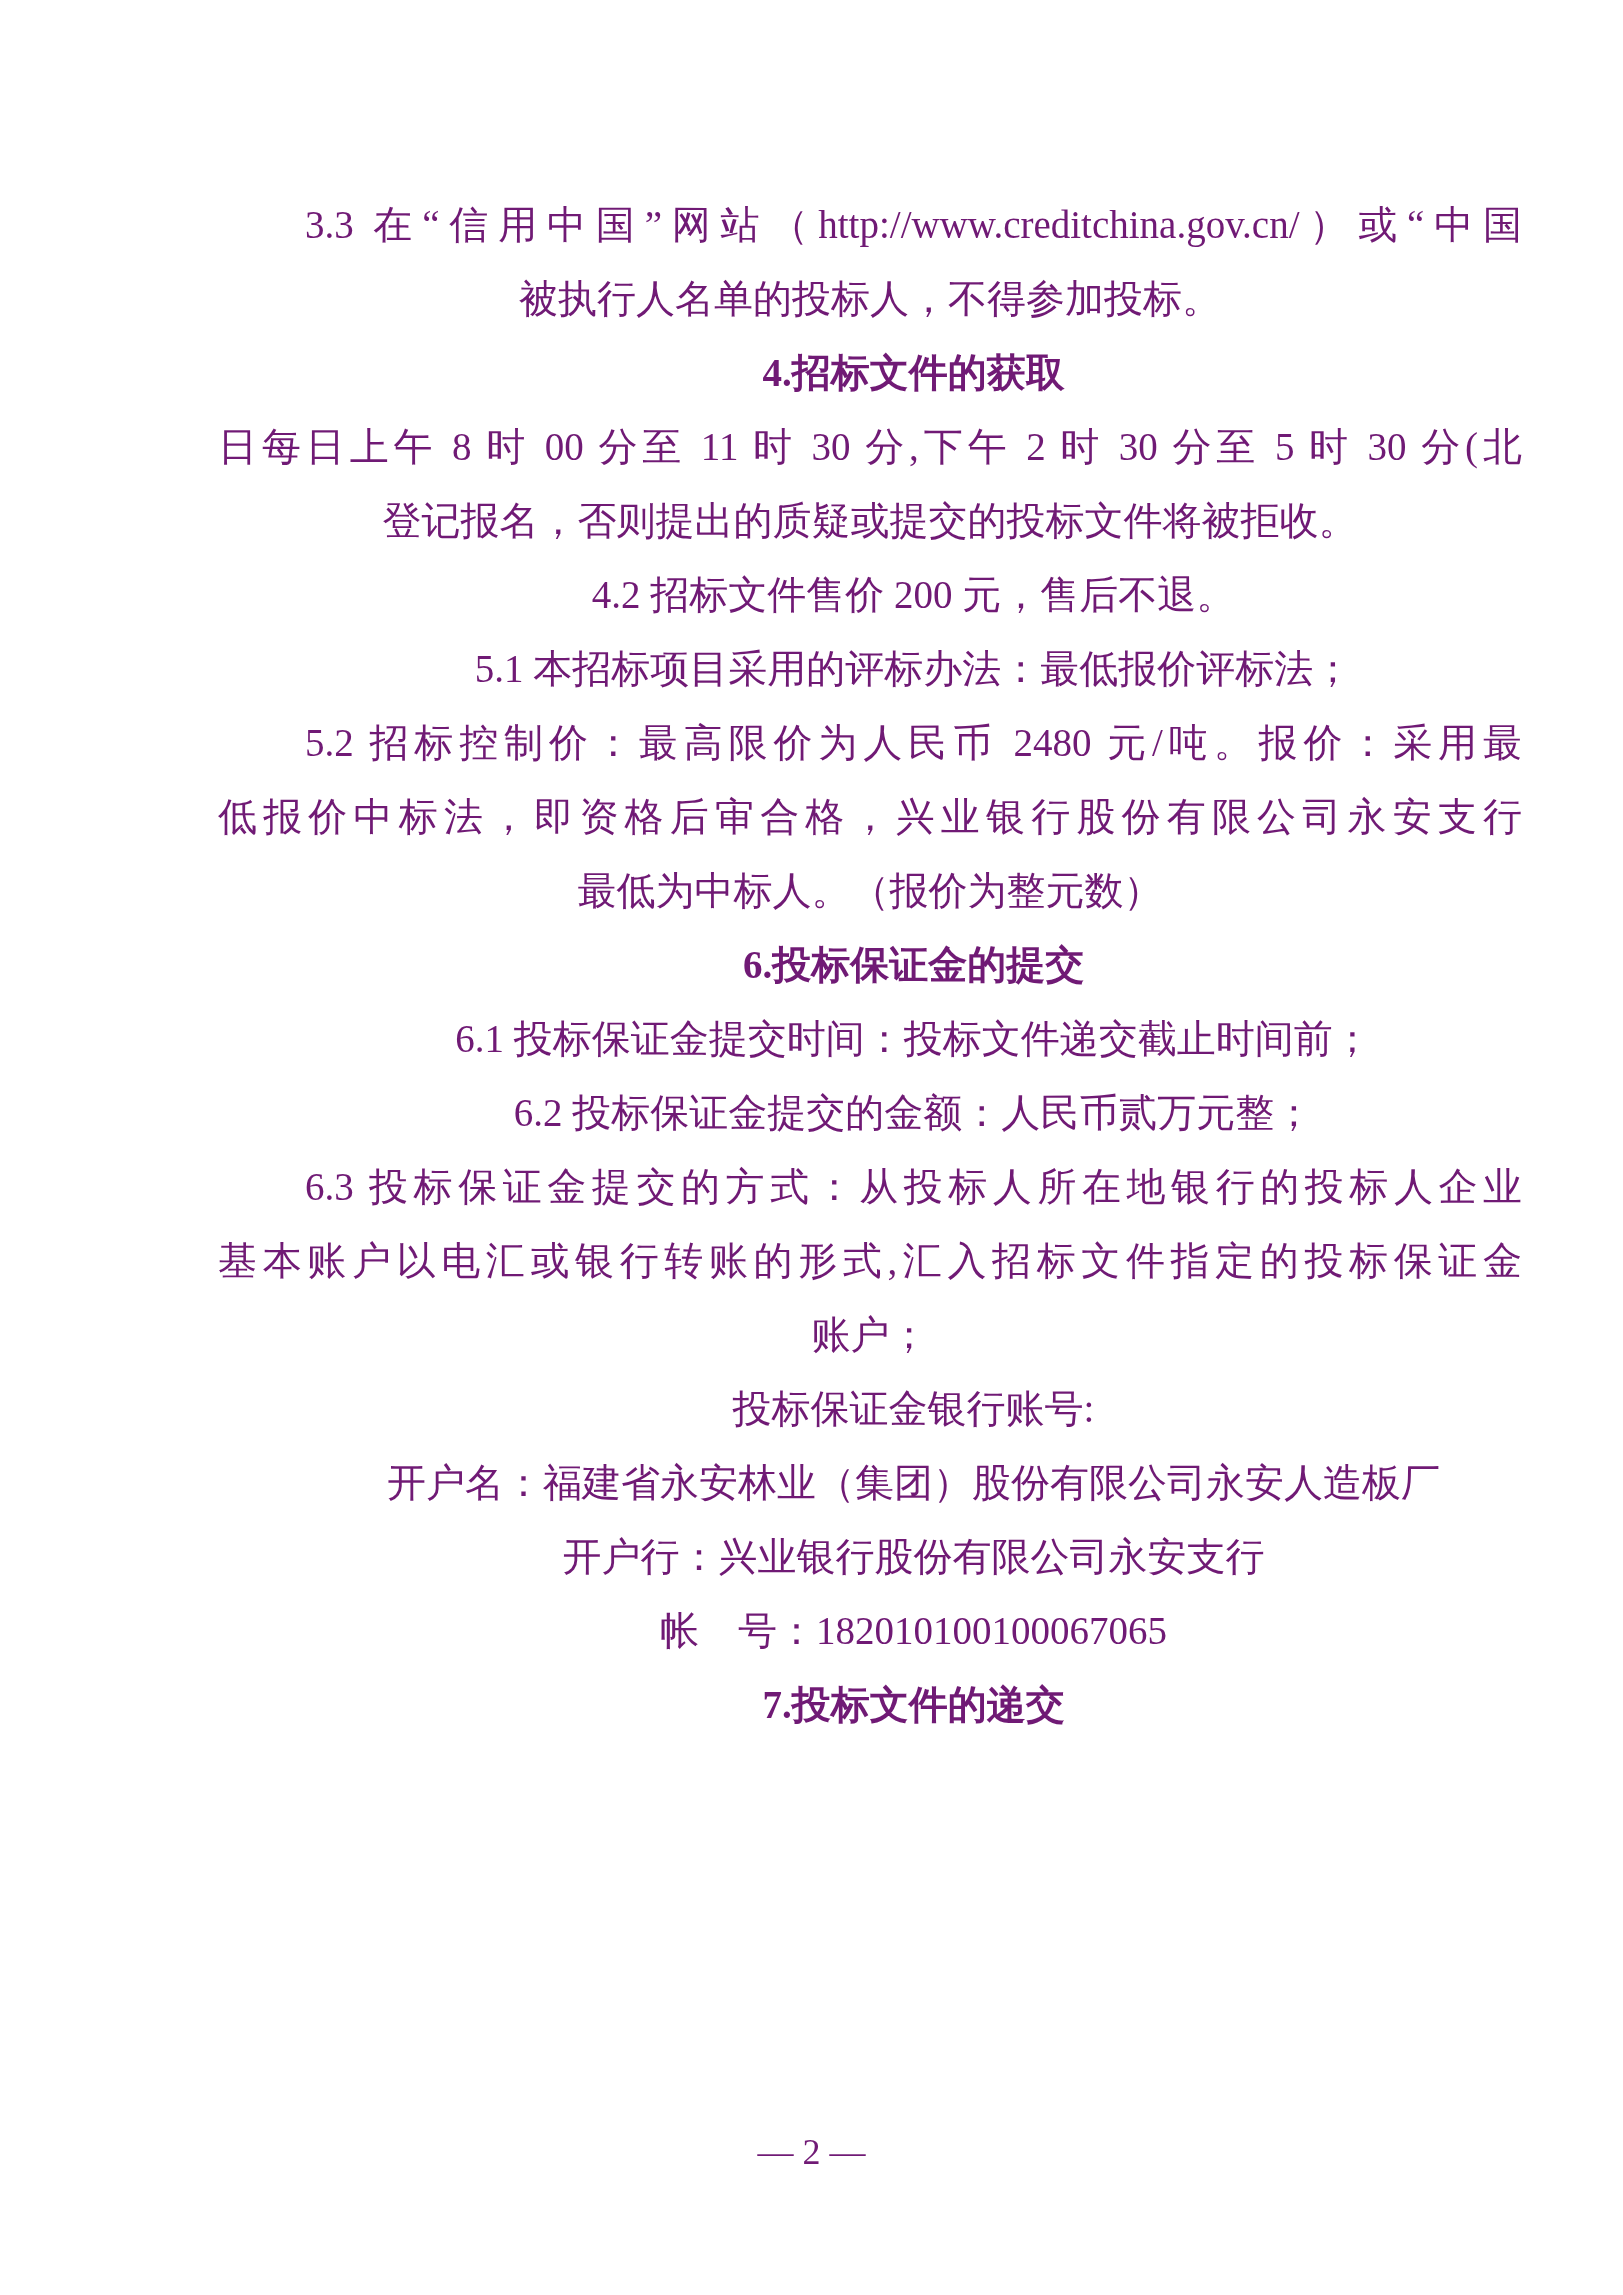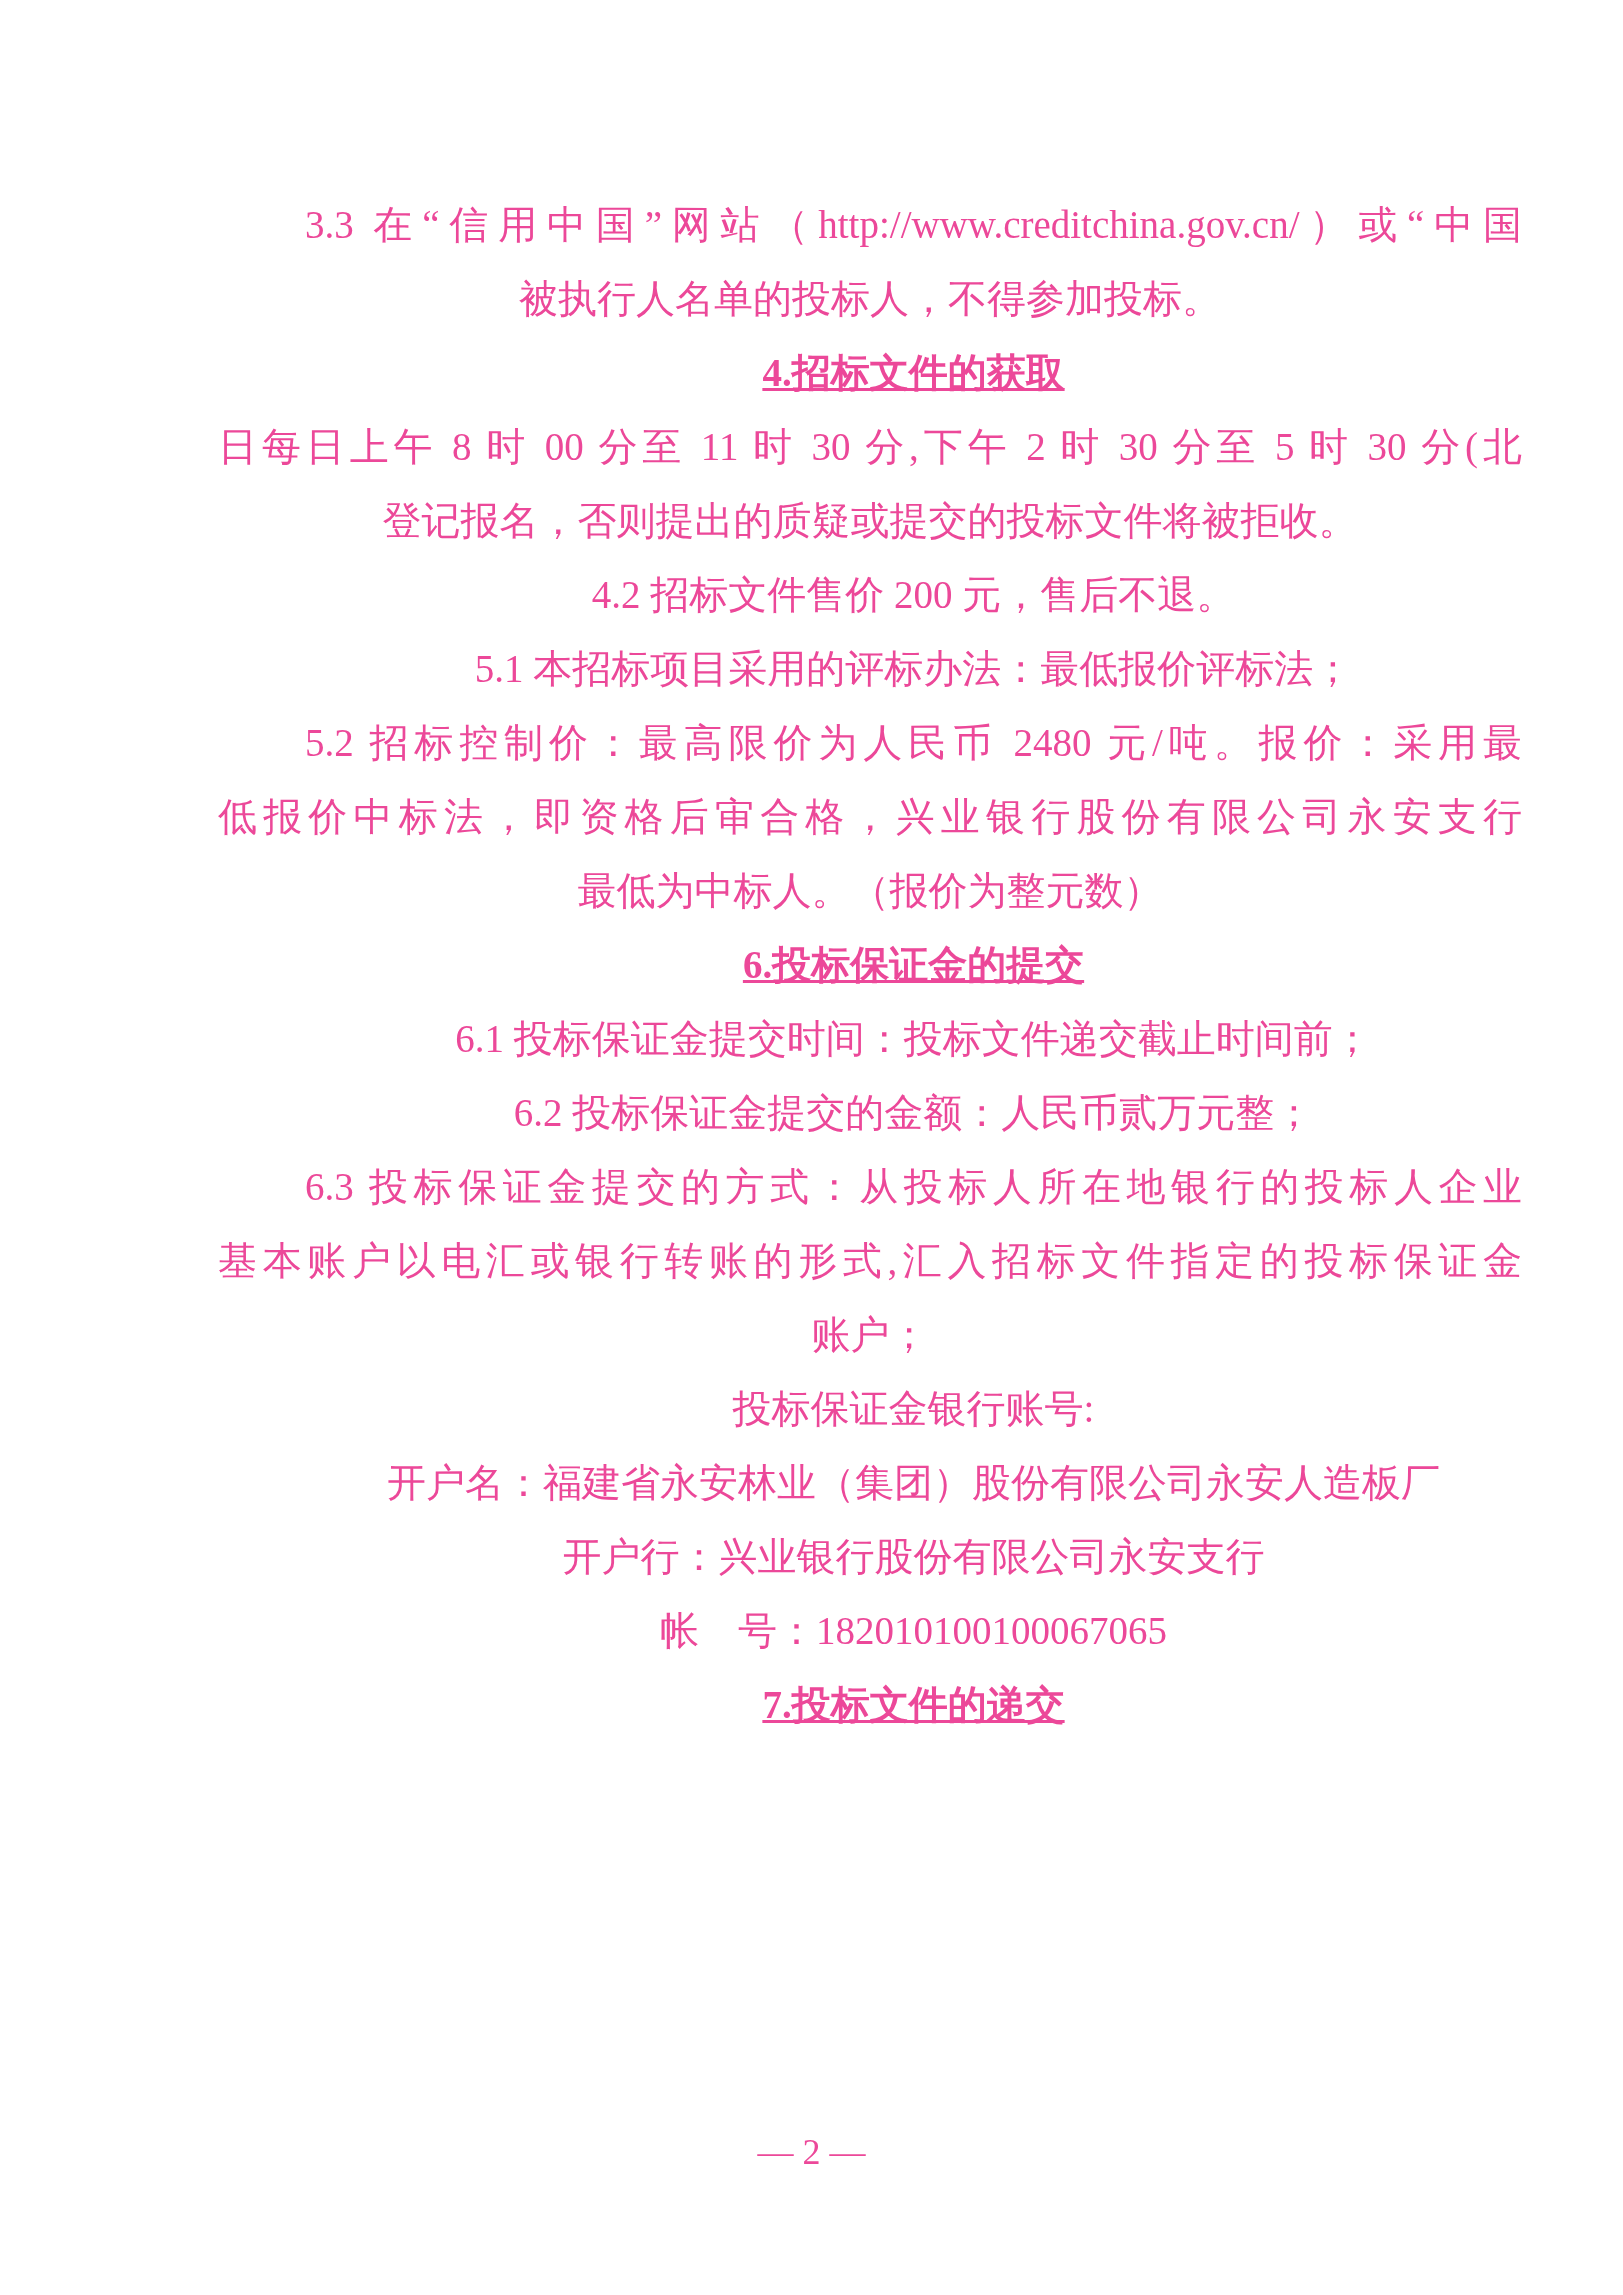--- a/index.html
+++ b/index.html
@@ -5,21 +5,21 @@
   html, body {
     margin: 0;
     padding: 0;
     background: #ffffff;
   }
   .page {
     position: relative;
     width: 1623px;
     height: 2295px;
     background: #ffffff;
-    color: #ec4899;
+    color: #701a75;
     font-family: "Liberation Serif", "DejaVu Serif", serif;
     overflow: hidden;
     border-radius: 16px;
   }
   .content {
     position: absolute;
     left: 218px;
     top: 188px;
     width: 1304px;
     font-size: 39px;
@@ -33,21 +33,20 @@
     text-align: justify;
     text-align-last: justify;
   }
   
   .ind {
     text-indent: 87px;
   }
   
   .h {
     font-weight: 700;
-    text-decoration: underline;
   }
   .footer {
     position: absolute;
     top: 2134px;
     left: 0;
     width: 1623px;
     text-align: center;
     font-size: 36px;
     line-height: 1;
   }

